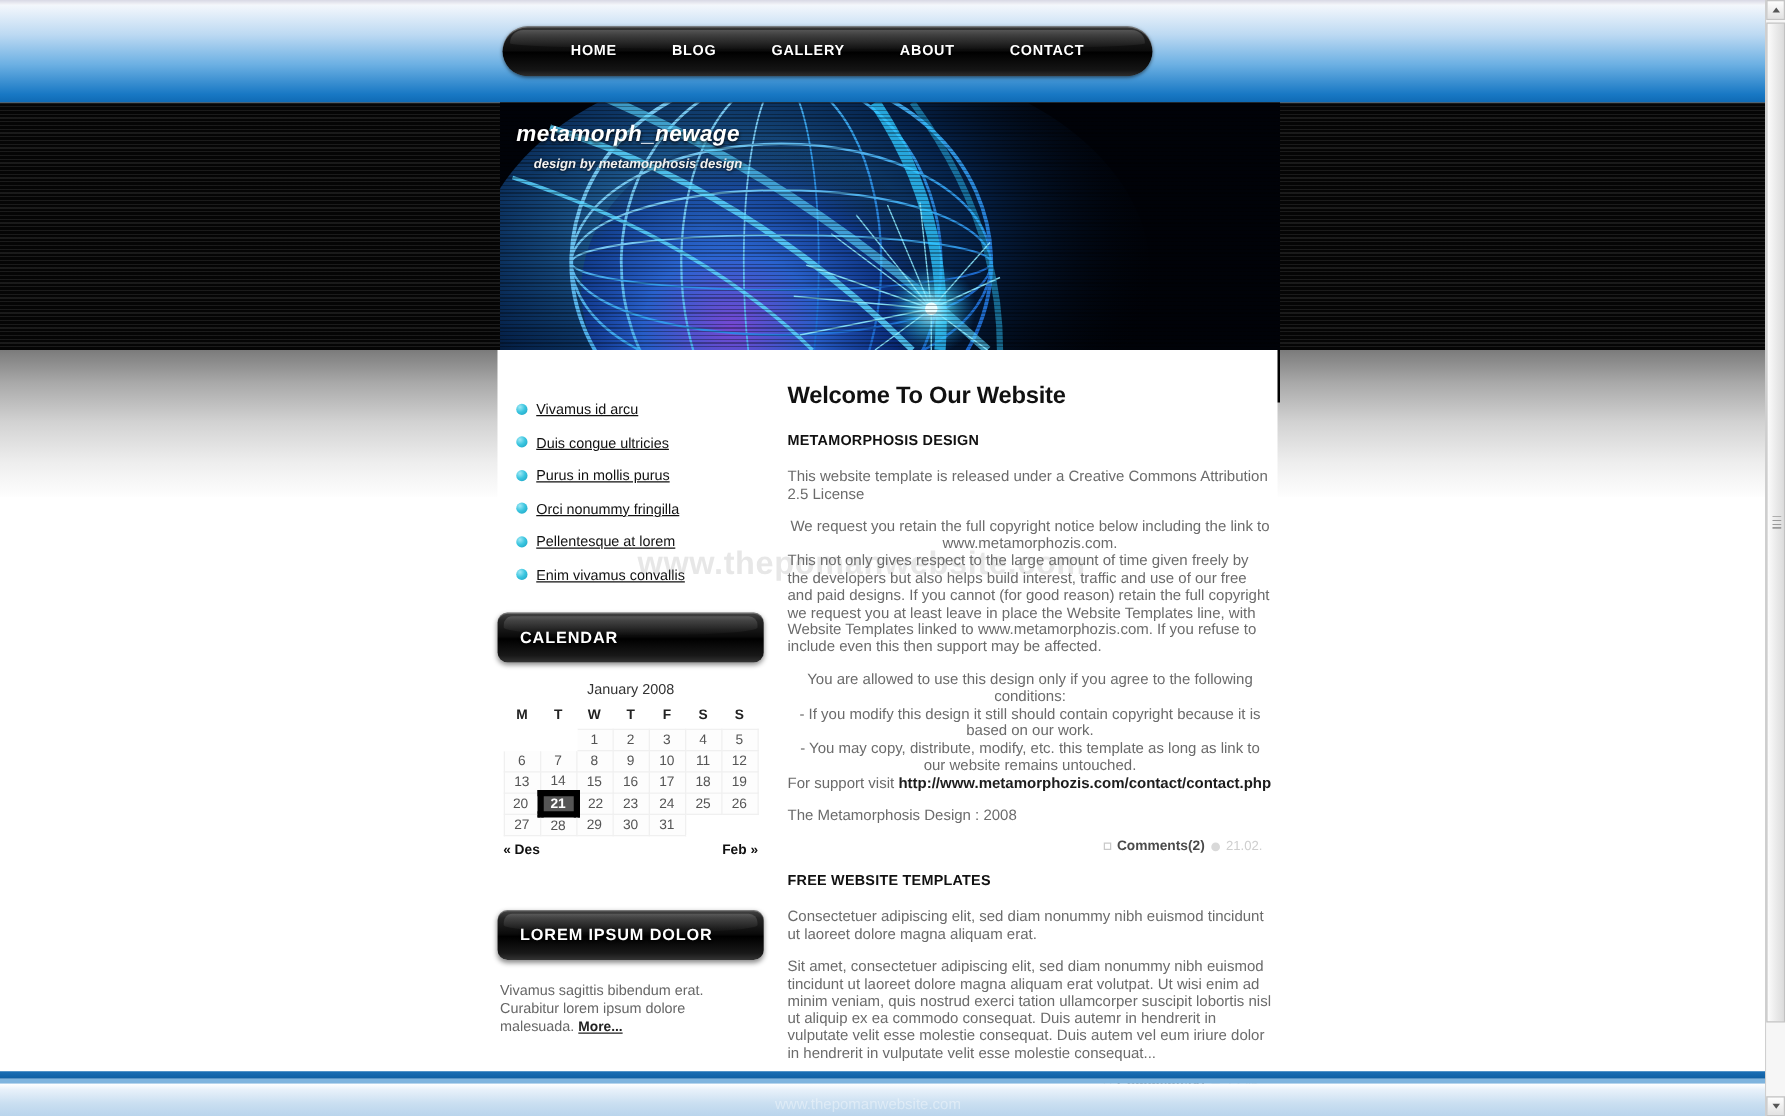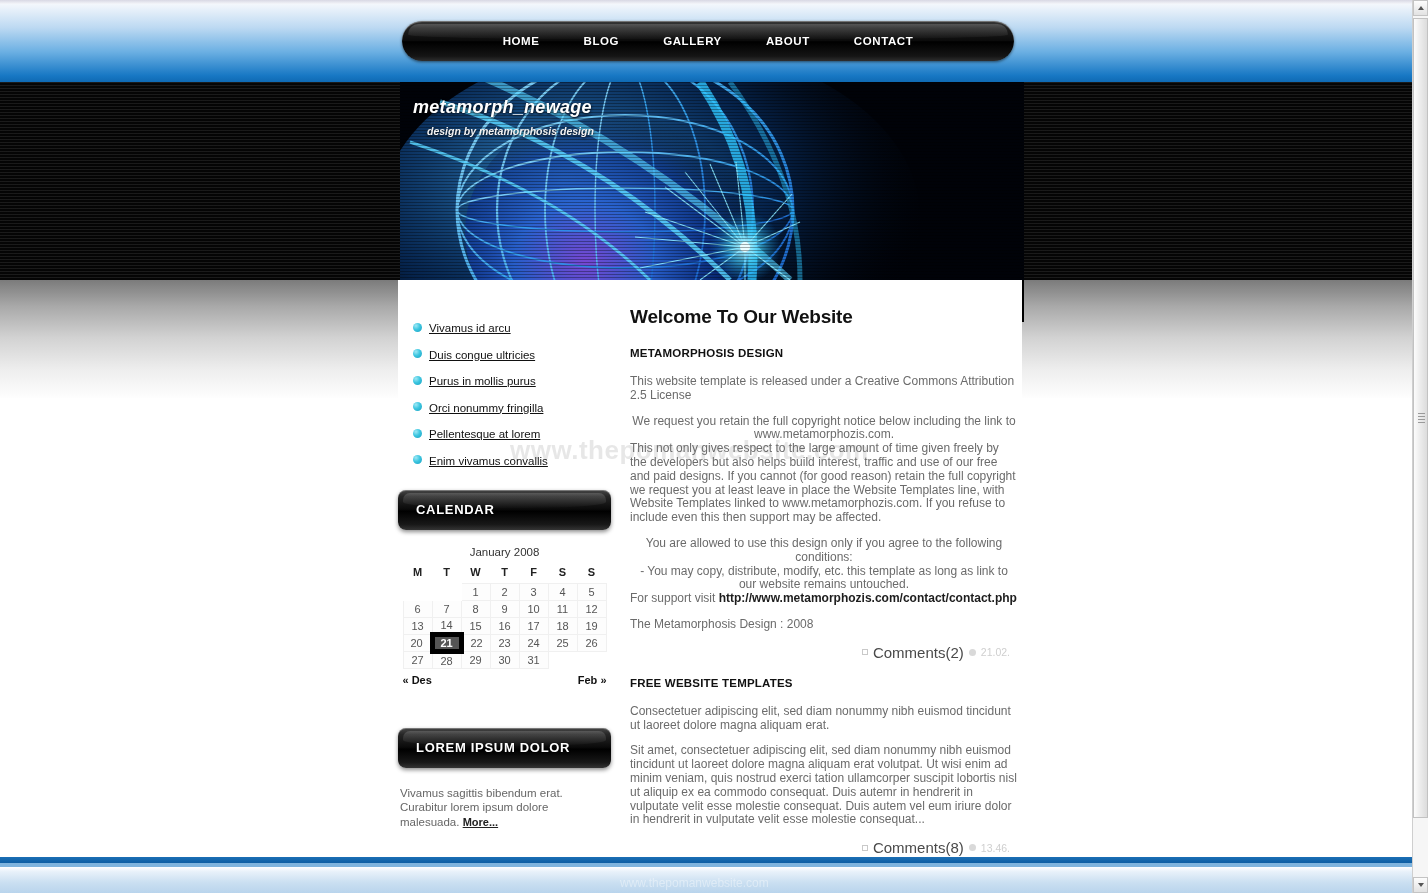--- a/index.html
+++ b/index.html
@@ -36,21 +36,21 @@
   .gray-fade {
     position:absolute; left:0; top:280px; width:1412px; height:120px;
     background: linear-gradient(to bottom, #7b7b7b 0%, #a9a9a9 22%, #d2d2d2 48%, #eeeeee 75%, #ffffff 100%);
   }
   .below-fade {
     position:absolute; left:0; top:398px; width:1412px; height:455px; background:#fff;
   }
 
   
   .navwrap {
-    position:absolute; left:402px; top:21px; width:612px; height:40px;
+    position:absolute; left:402px; top:21px; width:520px; height:40px;
     border-radius:20px;
     background: linear-gradient(to bottom,#3a3a3a 0%, #202020 18%, #0b0b0b 49%, #000 52%, #151515 88%, #2e2e2e 100%);
     box-shadow: 0 1px 3px rgba(0,0,0,0.55), inset 0 1px 0 rgba(255,255,255,0.30);
     display:flex; align-items:center; justify-content:center; gap:0;
   }
   .navwrap::after{
     content:""; position:absolute; left:6px; right:6px; top:3px; height:15px;
     border-radius:14px 14px 40% 40%;
     background: linear-gradient(to bottom, rgba(255,255,255,0.18), rgba(255,255,255,0.02));
     pointer-events:none;
@@ -173,21 +173,21 @@
   .meta-row{
     display:flex; justify-content:flex-end; align-items:center; gap:5px;
     margin-top:8px; margin-bottom:16px; padding-right:8px;
   }
   .meta-ico-sq{
     width:6px; height:6px; border:1px solid #c9c9c9; background:#fff; display:inline-block;
   }
   .meta-ico-dot{
     width:7px; height:7px; border-radius:50%; background:#d9d9d9; display:inline-block;
   }
-  .meta-comments{ font-size:15px; color:#4a4a4a; font-weight:normal; cursor:pointer; }
+  .meta-comments{ font-size:11px; color:#4a4a4a; font-weight:bold; cursor:pointer; }
   .meta-date{ font-size:10.5px; color:#cfcfcf; }
 
   
   .wm{
     position:absolute; z-index:30; pointer-events:none;
     font-size:26px; font-weight:bold; color:rgba(120,120,120,0.18);
     letter-spacing:0.5px; white-space:nowrap;
   }
   .wm-bottom{
     position:absolute; z-index:30; pointer-events:none; left:620px; top:876px;
@@ -450,20 +450,21 @@
 
     <section class="main">
       <h1 class="page-title">Welcome To Our Website</h1>
 
       <article>
         <h2 class="sec-title">METAMORPHOSIS DESIGN</h2>
         <p class="para">This website template is released under a Creative Commons Attribution 2.5 License</p>
         <p class="para tight">We request you retain the full copyright notice below including the link to www.metamorphozis.com.</p>
         <p class="para">This not only gives respect to the large amount of time given freely by the developers but also helps build interest, traffic and use of our free and paid designs. If you cannot (for good reason) retain the full copyright we request you at least leave in place the Website Templates line, with Website Templates linked to www.metamorphozis.com. If you refuse to include even this then support may be affected.</p>
         <p class="para tight">You are allowed to use this design only if you agree to the following conditions:</p>
+        <p class="para tight">- If you modify this design it still should contain copyright because it is based on our work.</p>
         <p class="para tight">- You may copy, distribute, modify, etc. this template as long as link to our website remains untouched.</p>
         <p class="para"><span>For support visit </span><b>http://www.metamorphozis.com/contact/contact.php</b></p>
         <p class="para">The Metamorphosis Design : 2008</p>
         <div class="meta-row">
           <span class="meta-ico-sq"></span>
           <span class="meta-comments">Comments(2)</span>
           <span class="meta-ico-dot"></span>
           <span class="meta-date">21.02.</span>
         </div>
       </article>

